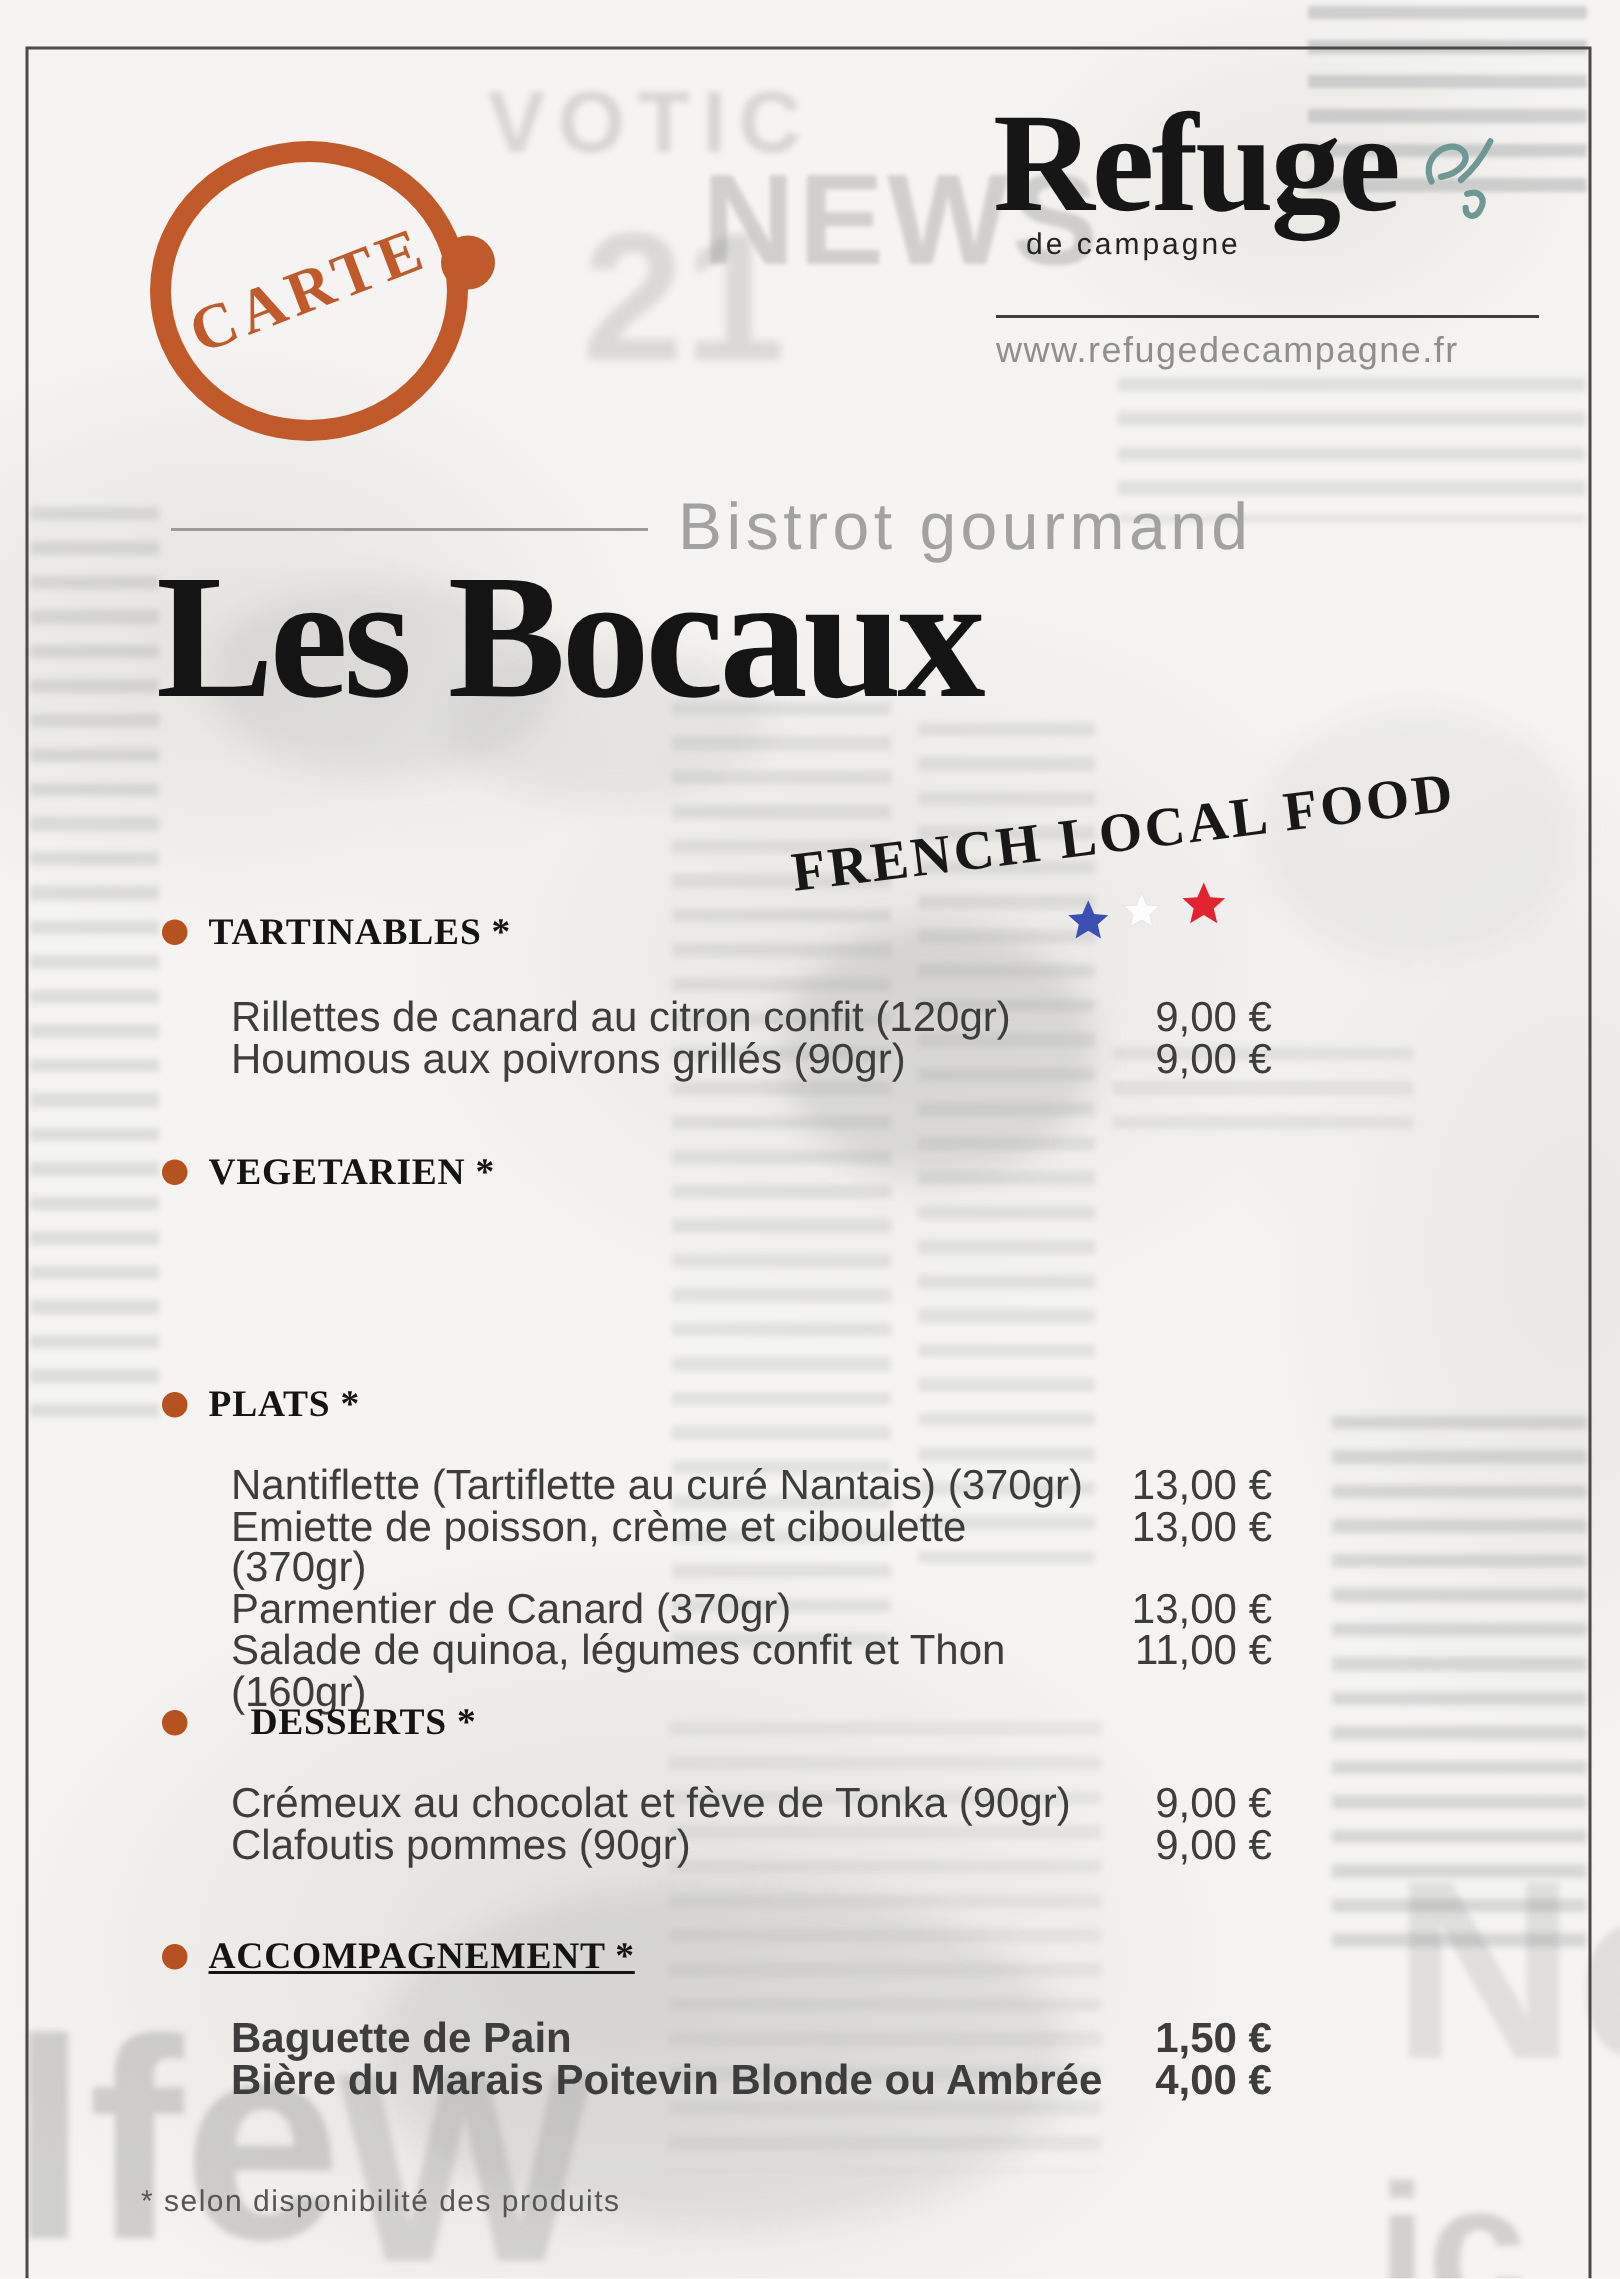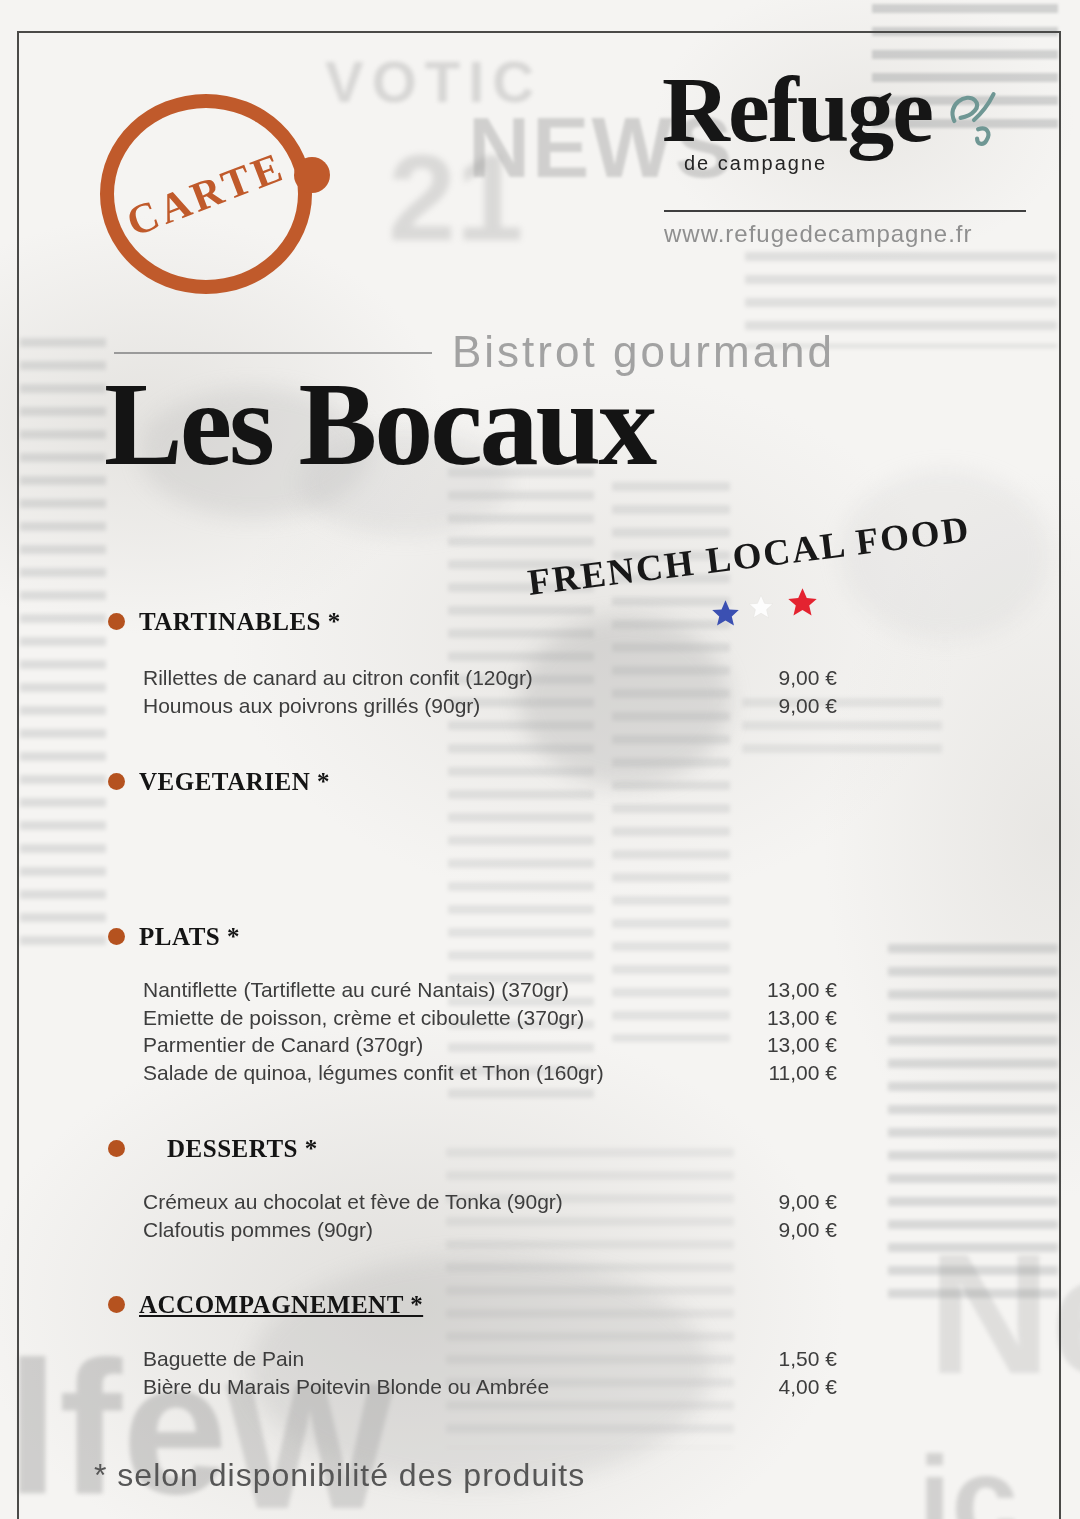--- a/index.html
+++ b/index.html
@@ -47,24 +47,24 @@
   .title{position:absolute;left:104px;top:366px;font-family:"Liberation Serif",serif;
          font-weight:bold;font-size:118px;line-height:1;letter-spacing:-3px;color:#141414;}
   .banner{position:absolute;left:512px;top:534px;width:474px;text-align:center;
           transform:rotate(-7deg);font-family:"Liberation Serif",serif;font-weight:bold;
           font-size:37px;letter-spacing:2px;color:#181818;}
   .star{position:absolute;}
   
   .bullet{position:absolute;left:108px;width:17px;height:17px;border-radius:50%;background:#b5521f;}
   .section-header{position:absolute;left:139px;font-family:"Liberation Serif",serif;
                   font-weight:bold;font-size:25px;letter-spacing:.5px;color:#141414;}
-  .items{position:absolute;left:143px;width:694px;font-size:21px;color:#3d3d3d;}
+  .items{position:absolute;left:154px;width:694px;font-size:28px;color:#3d3d3d;}
   .row{display:flex;justify-content:space-between;align-items:baseline;line-height:27.5px;}
   .row .price{white-space:nowrap;margin-left:20px;}
-  .footnote{position:absolute;left:94px;top:1457px;font-size:32px;letter-spacing:1px;color:#565656;}
+  .footnote{position:absolute;left:94px;top:1457px;font-size:20px;letter-spacing:1px;color:#565656;}
 </style>
 </head>
 <body>
 
 <div class="page">
 
   <div class="gword" style="left:325px;top:48px;font-size:58px;opacity:.28;letter-spacing:8px;">VOTIC</div>
   <div class="gword" style="left:388px;top:128px;font-size:122px;opacity:.25;filter:blur(3px);">21</div>
   <div class="gword" style="left:468px;top:98px;font-size:86px;opacity:.34;filter:blur(1.5px);letter-spacing:2px;">NEWS</div>
   <div class="gword" style="left:6px;top:1318px;font-size:190px;opacity:.35;">lfe</div>
@@ -169,21 +169,21 @@
       <span class="price">9,00 €</span>
     </div>
     <div class="row">
       <span class="name">Clafoutis pommes (90gr)</span>
       <span class="price">9,00 €</span>
     </div>
   </div>
 
   <div class="bullet" style="top:1296px;"></div>
   <div class="section-header" style="top:1291px;text-decoration:underline;">ACCOMPAGNEMENT *</div>
-  <div class="items" style="top:1345px;">
+  <div class="items" style="top:1345px;font-weight:bold;">
     <div class="row">
       <span class="name">Baguette de Pain</span>
       <span class="price">1,50 €</span>
     </div>
     <div class="row">
       <span class="name">Bière du Marais Poitevin Blonde ou Ambrée</span>
       <span class="price">4,00 €</span>
     </div>
   </div>
 

